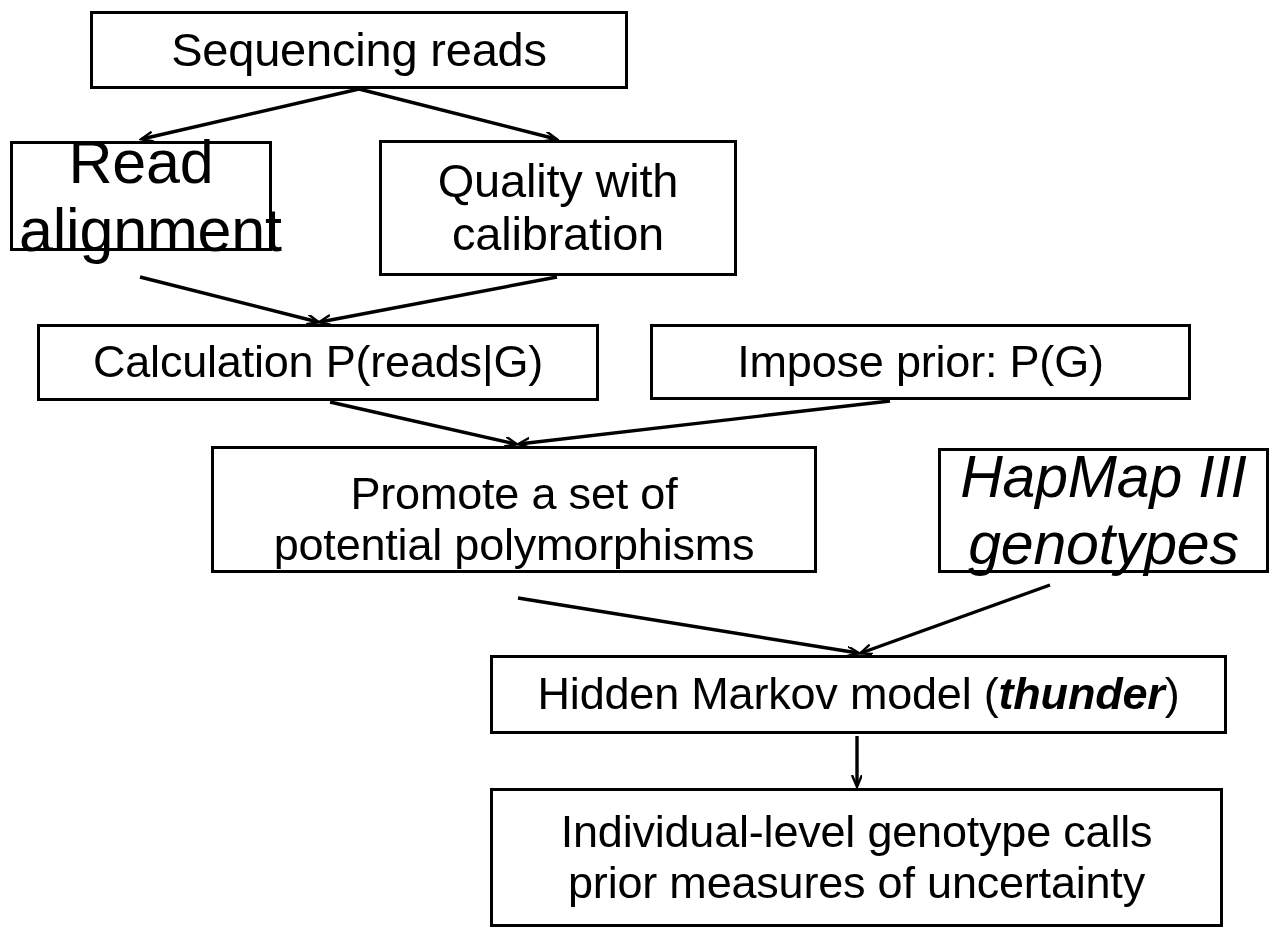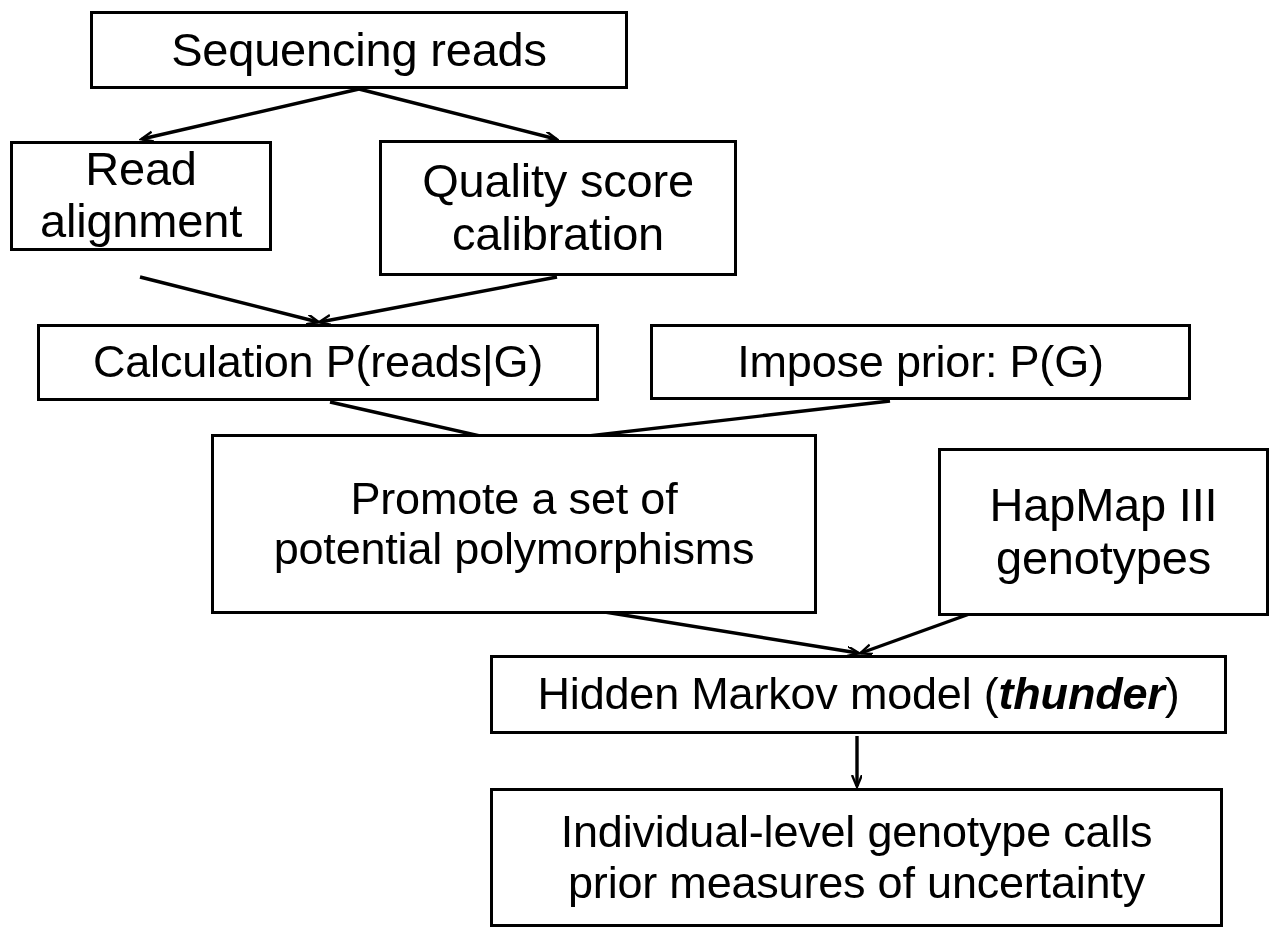--- a/index.html
+++ b/index.html
@@ -38,26 +38,26 @@
     z-index: 2;
   }
   .node-label {
     display: block;
     width: 100%;
     padding: 0 6px;
     box-sizing: border-box;
     white-space: pre-line;
   }
   .n-sequencing  { left: 90px;  top: 11px;  width: 538px; height: 78px;  font-size: 47px; }
-  .n-readalign   { left: 10px;  top: 141px; width: 262px; height: 110px; font-size: 47px; align-items: flex-end; }
+  .n-readalign   { left: 10px;  top: 141px; width: 262px; height: 110px; font-size: 61px; }
   .n-qualscore   { left: 379px; top: 140px; width: 358px; height: 136px; font-size: 47px; }
   .n-calcreads   { left: 37px;  top: 324px; width: 562px; height: 77px;  font-size: 45px; justify-content: center; }
   .n-imposeprior { left: 650px; top: 324px; width: 541px; height: 76px;  font-size: 45px; }
-  .n-promote     { left: 211px; top: 434px; width: 606px; height: 180px; font-size: 45px; }
-  .n-hapmap      { left: 938px; top: 448px; width: 331px; height: 168px; font-size: 47px; }
+  .n-promote     { left: 211px; top: 446px; width: 606px; height: 127px; font-size: 45px; align-items: flex-end; }
+  .n-hapmap      { left: 938px; top: 448px; width: 331px; height: 125px; font-size: 59px; font-style: italic; }
   .n-hmm         { left: 490px; top: 655px; width: 737px; height: 79px;  font-size: 45px; }
   .n-output      { left: 490px; top: 788px; width: 733px; height: 139px; font-size: 45px; }
   .ital { font-style: italic; font-weight: bold; }
 </style>
 </head>
 <body>
 
 <div id="canvas">
 
   <svg class="edges" viewBox="0 0 1280 939">
@@ -82,21 +82,21 @@
   <div class="node n-sequencing">
     <span class="node-label">Sequencing reads</span>
   </div>
 
   <div class="node n-readalign">
     <span class="node-label">Read
 alignment</span>
   </div>
 
   <div class="node n-qualscore">
-    <span class="node-label">Quality score
+    <span class="node-label">Quality with
 calibration</span>
   </div>
 
   <div class="node n-calcreads">
     <span class="node-label">Calculation P(reads|G)</span>
   </div>
 
   <div class="node n-imposeprior">
     <span class="node-label">Impose prior: P(G)</span>
   </div>

